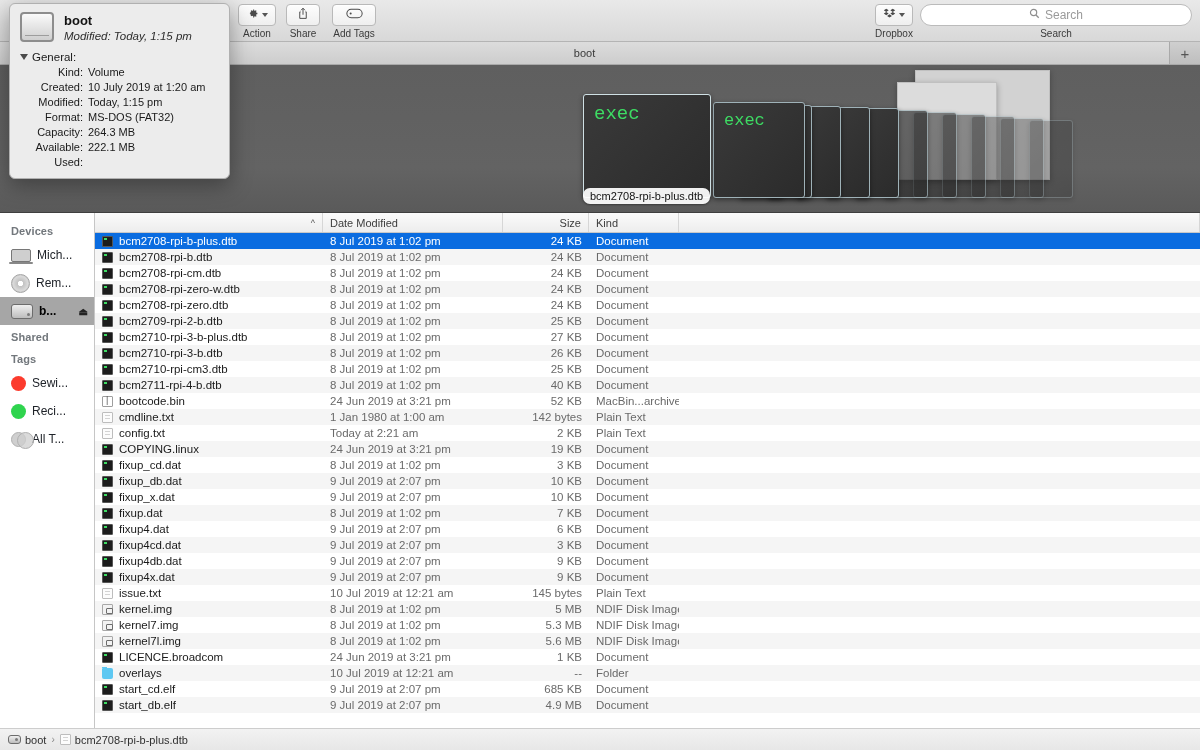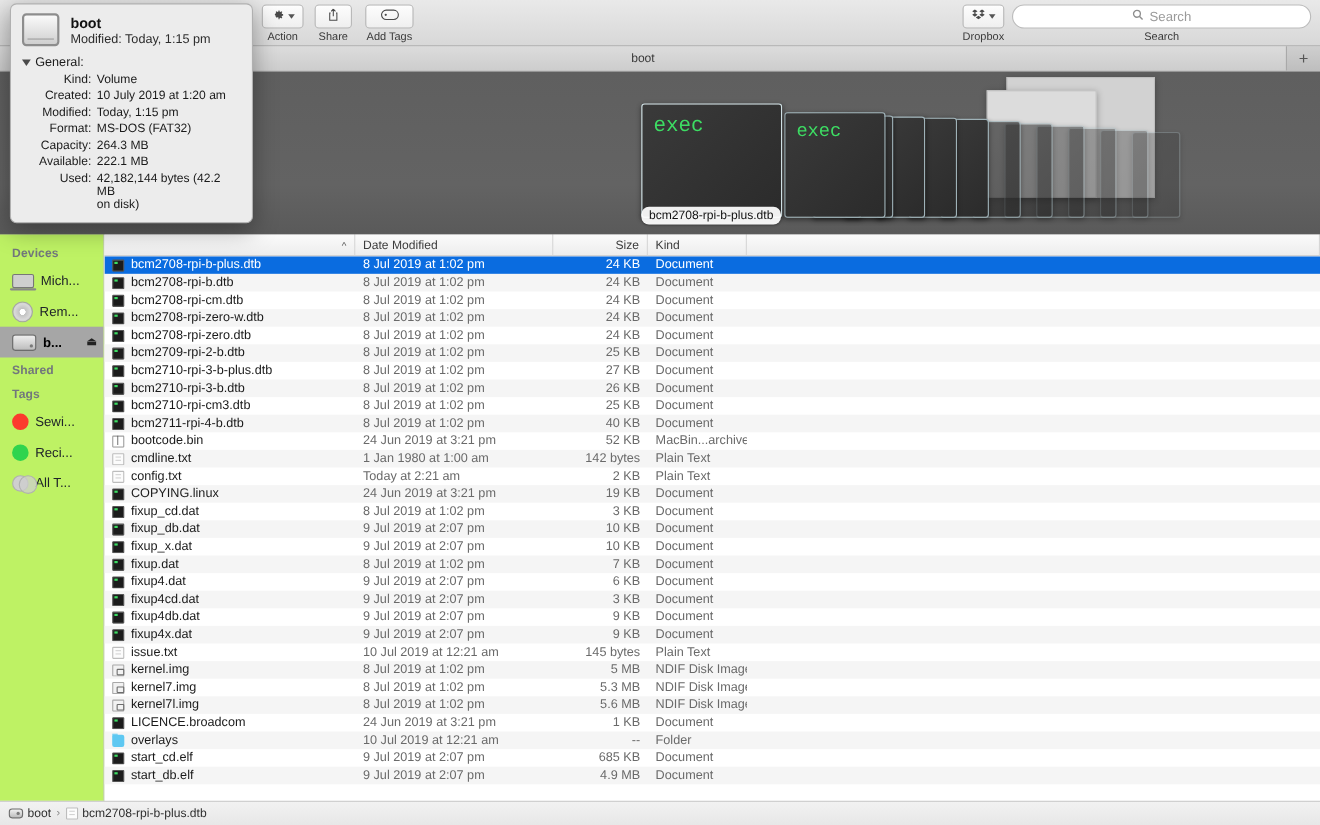--- a/index.html
+++ b/index.html
@@ -92,21 +92,21 @@
     box-shadow: 0 1px 2px rgba(0,0,0,.35);
   }
   .cf-paper {
     position: absolute; bottom: 32px; background: #d6d6d6;
     border: 1px solid #c0c0c0; box-shadow: 0 2px 6px rgba(0,0,0,.3);
   }
 
   
   .body-split { flex: 1 1 auto; display: flex; min-height: 0; }
   .sidebar {
-    flex: 0 0 95px; background: #bef264;
+    flex: 0 0 95px; background: #ffffff;
     border-right: 1px solid #c6c6c6; padding-top: 6px; overflow: hidden;
   }
   .sb-head {
     font-size: 11px; color: #72777c; font-weight: bold;
     padding: 6px 0 4px 11px; letter-spacing: .1px;
   }
   .sb-item {
     height: 28px; display: flex; align-items: center; gap: 6px;
     padding: 0 6px 0 11px; font-size: 12px; color: #20242a;
   }
@@ -194,21 +194,21 @@
   .mini-drive { width: 13px; height: 9px; border: 1.4px solid #9b9b9b; border-radius: 2px; background: #e4e4e4; }
 
   .iw-body { padding: 8px 10px 10px; }
   .iw-head { display: flex; align-items: center; gap: 10px; }
   .big-drive {
     width: 34px; height: 30px; border: 2px solid #8d8d8d; border-radius: 4px;
     background: linear-gradient(to bottom,#fafafa,#cfcfcf); position: relative;
   }
   .big-drive:after { content:""; position:absolute; left:3px; right:3px; bottom:4px; height:1.5px; background:#9d9d9d; }
   .iw-name { font-size: 13px; font-weight: bold; color: #111; }
-  .iw-mod { font-size: 11.5px; color: #2c2c2c; margin-top: 2px; }
+  .iw-mod { font-size: 11.5px; color: #2c2c2c; margin-top: 2px; font-style: italic; }
   .tagbox {
     margin-top: 8px; height: 30px; background: #fff; border: 1px solid #c6c6c6; border-radius: 3px;
     display: flex; align-items: center; padding: 0 8px; font-size: 12px; color: #b0b0b0;
   }
   .section { margin-top: 9px; }
   .sec-title { font-size: 11.5px; font-weight: normal; color: #1a1a1a; display: flex; align-items: center; gap: 4px; }
   .tri { width:0;height:0;border-left:4.5px solid transparent;border-right:4.5px solid transparent;border-top:6px solid #4a4a4a; }
   .kv { display: flex; font-size: 11px; color: #1a1a1a; margin-top: 3px; }
   .kv .k { flex: 0 0 68px; text-align: right; padding-right: 5px; color: #1a1a1a; }
   .kv .v { flex: 1; }
@@ -701,20 +701,19 @@
             <div class="kv">
               <span class="k">Capacity:</span>
               <span class="v">264.3 MB</span>
             </div>
             <div class="kv">
               <span class="k">Available:</span>
               <span class="v">222.1 MB</span>
             </div>
             <div class="kv">
               <span class="k">Used:</span>
-              <span class="v">42,182,144 bytes (42.2 MB<span class="cont">on disk)</span></span>
             </div>
           </div>
       </div>
     </div>
   </div>
 
 </div>
 
 </body></html>

